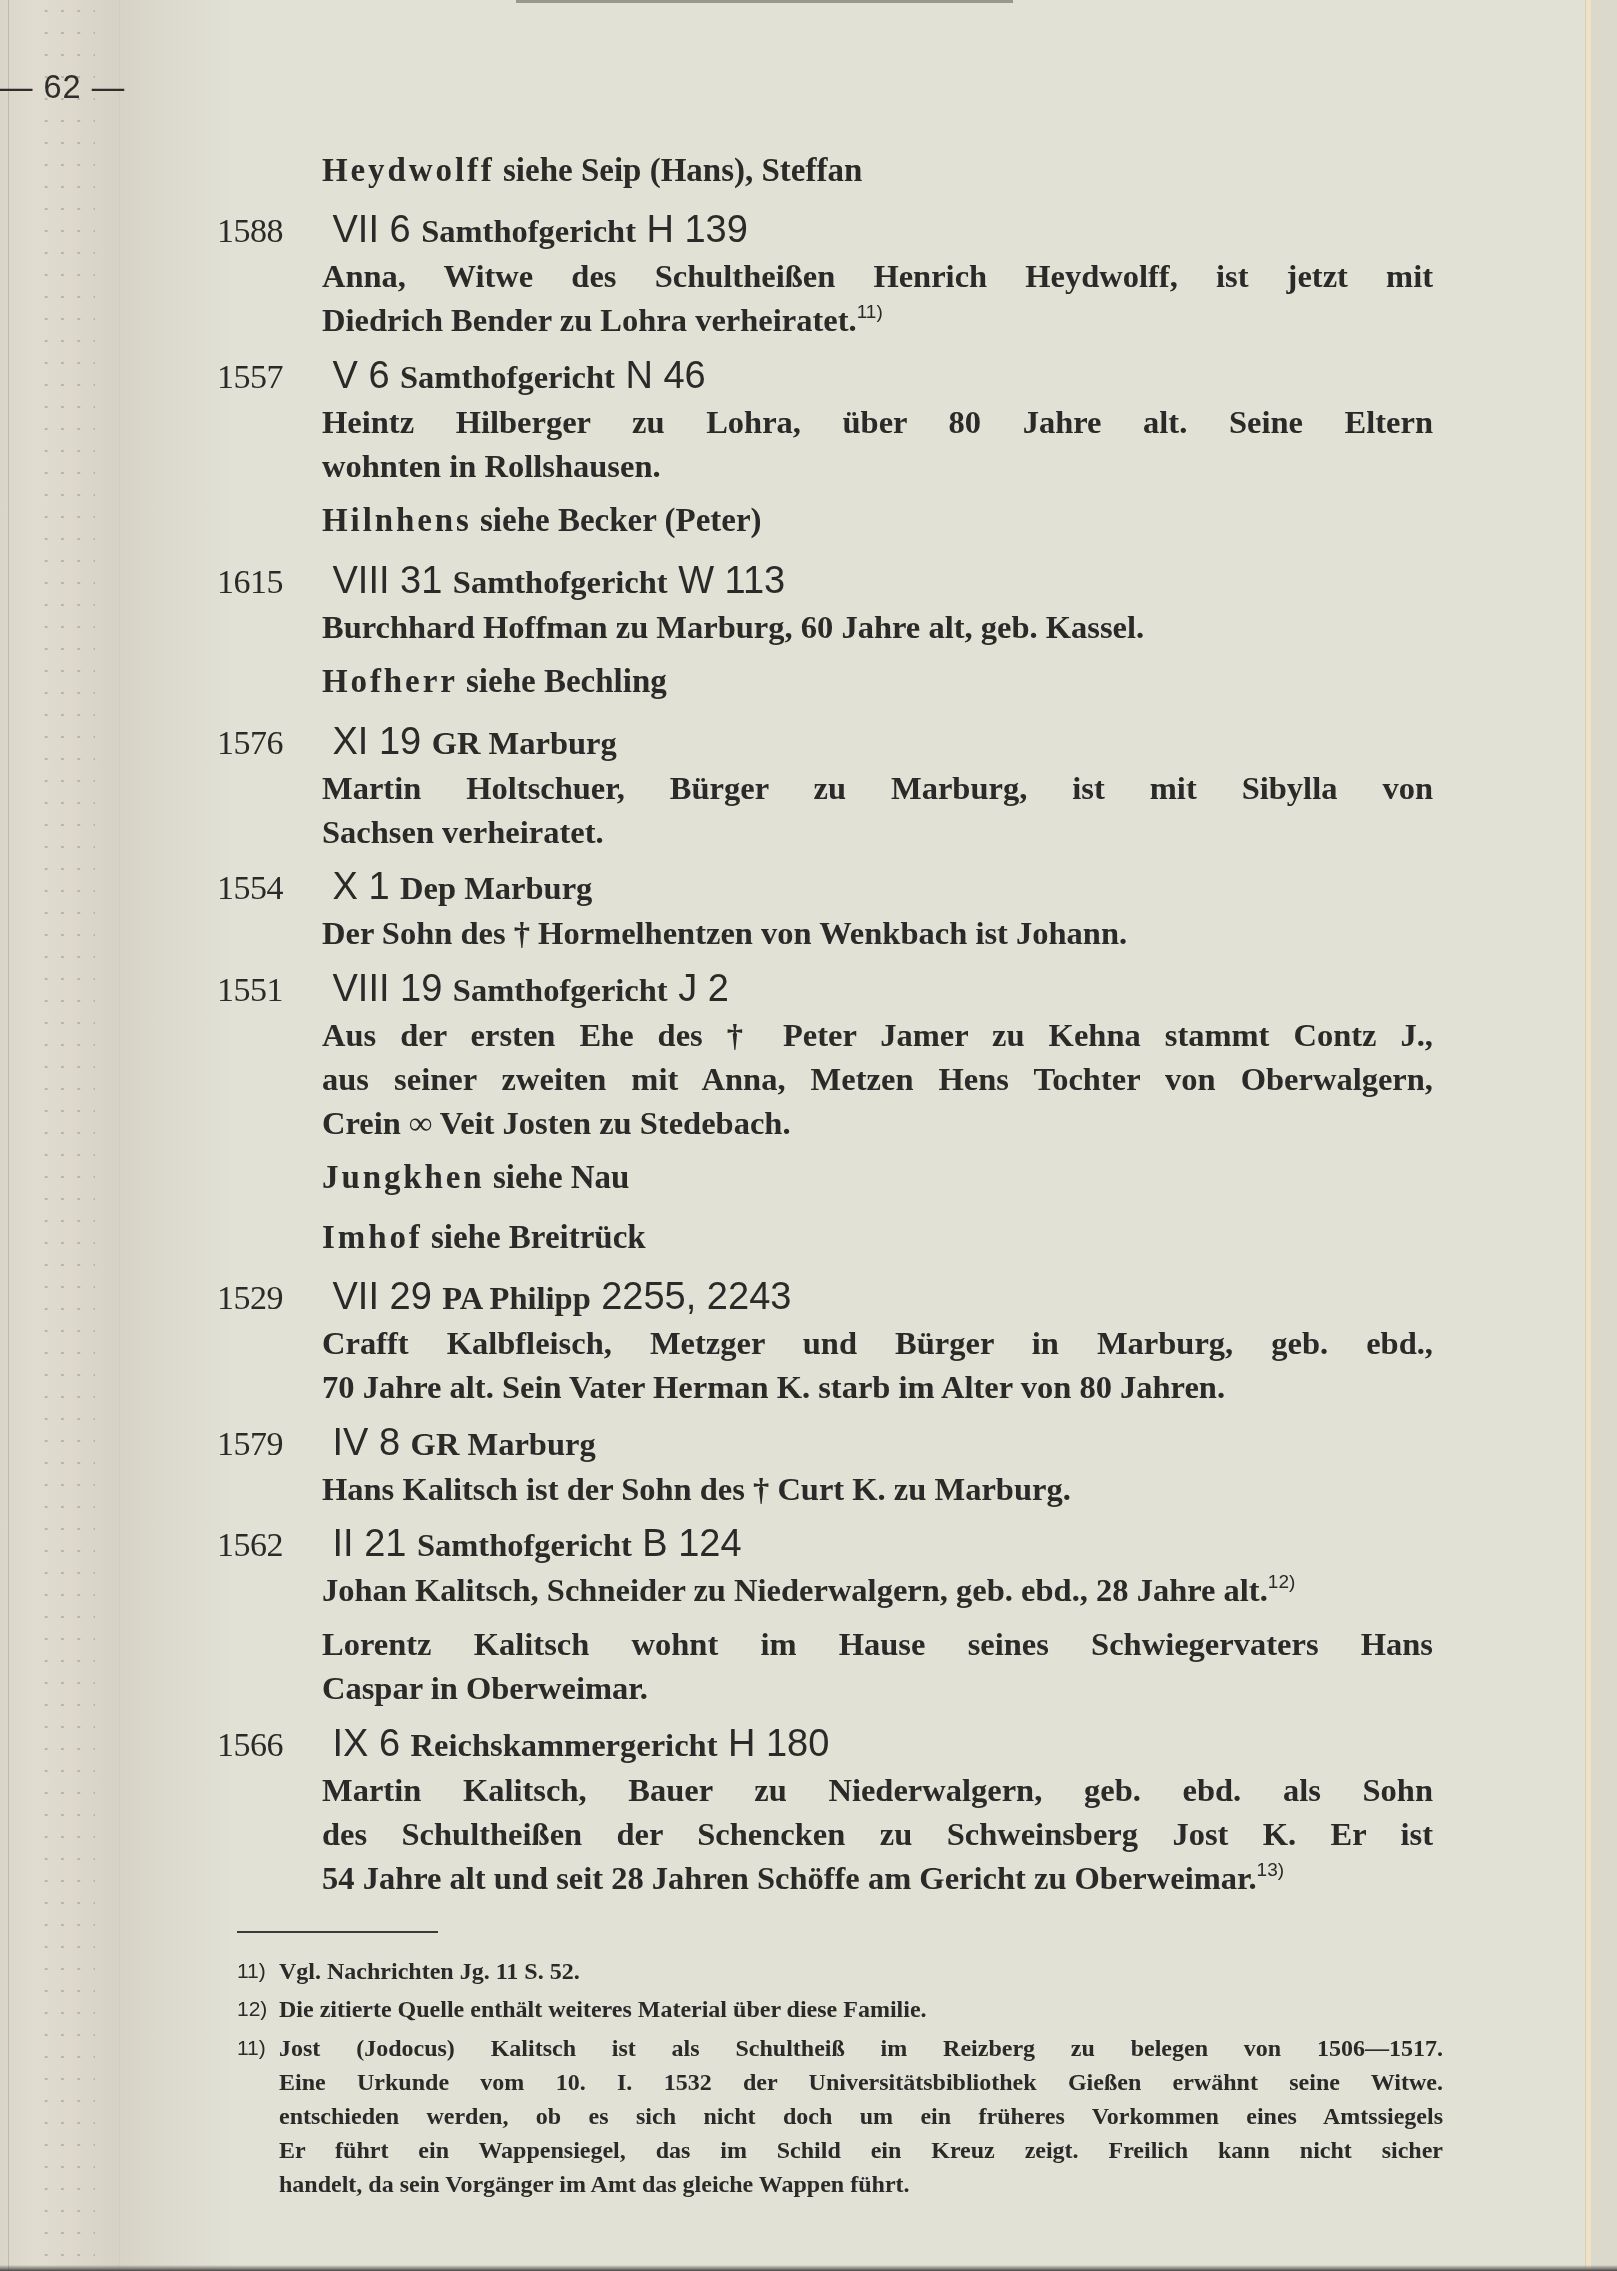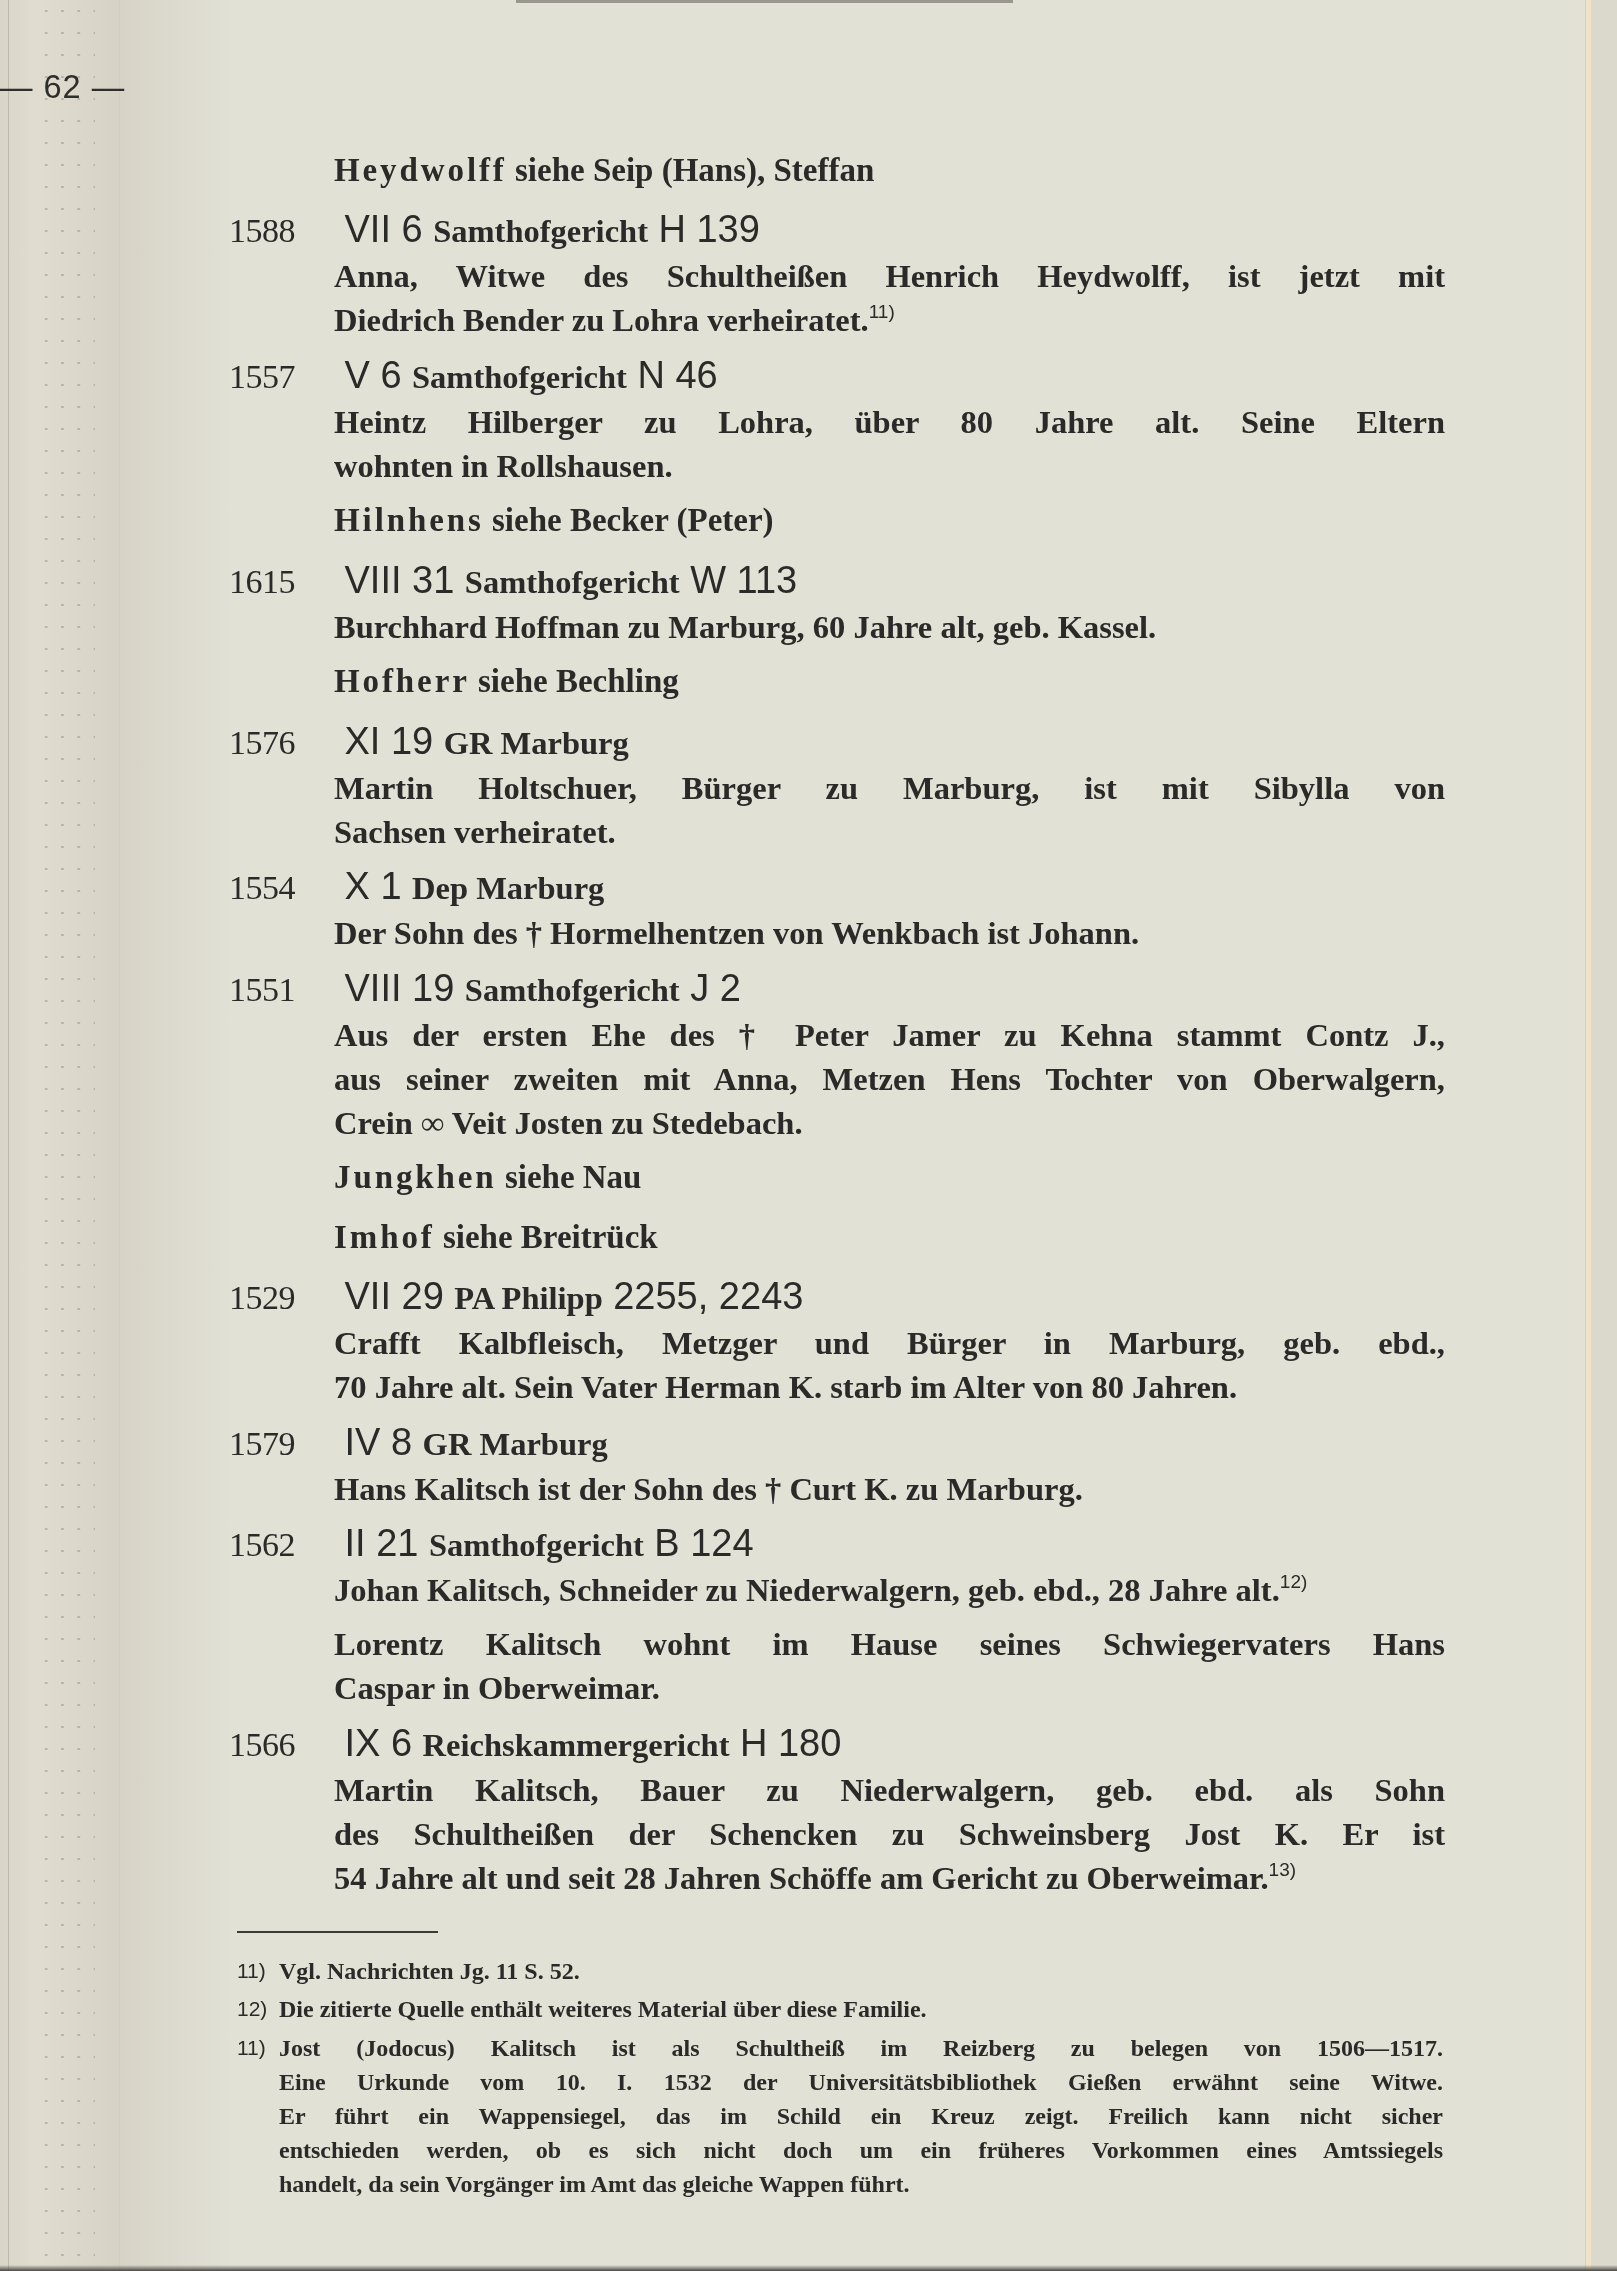--- a/index.html
+++ b/index.html
@@ -77,21 +77,21 @@
     text-align: left;
     font-size: 32.5px;
     font-family: "Liberation Sans", sans-serif;
     font-stretch: condensed;
     color: #2e2e2b;
     letter-spacing: 1px;
   }
 
   .content {
     position: absolute;
-    left: 229px;
+    left: 217px;
     top: 141px;
     width: 1216px;
   }
   .entry, .crossref {
     position: relative;
   }
   .crossref {
     padding-left: 105px;
     font-size: 33px;
     line-height: 46px;
@@ -373,18 +373,18 @@
     <span class="line last">Vgl. Nachrichten Jg. 11 S. 52.</span>
   </div>
   <div class="fn-item">
     <span class="fn-mark">12)</span>
     <span class="line last">Die zitierte Quelle enthält weiteres Material über diese Familie.</span>
   </div>
   <div class="fn-item spaced">
     <span class="fn-mark">11)</span>
     <span class="line">Jost (Jodocus) Kalitsch ist als Schultheiß im Reizberg zu belegen von 1506—1517.</span>
     <span class="line">Eine Urkunde vom 10. I. 1532 der Universitätsbibliothek Gießen erwähnt seine Witwe.</span>
+    <span class="line">entschieden werden, ob es sich nicht doch um ein früheres Vorkommen eines Amtssiegels</span>
     <span class="line">Er führt ein Wappensiegel, das im Schild ein Kreuz zeigt. Freilich kann nicht sicher</span>
-    <span class="line">entschieden werden, ob es sich nicht doch um ein früheres Vorkommen eines Amtssiegels</span>
     <span class="line last">handelt, da sein Vorgänger im Amt das gleiche Wappen führt.</span>
   </div>
 </div>
 
 
 </body></html>

